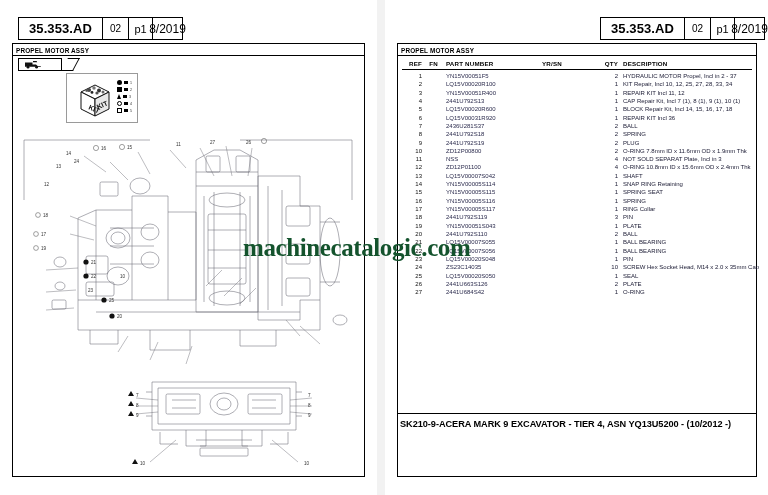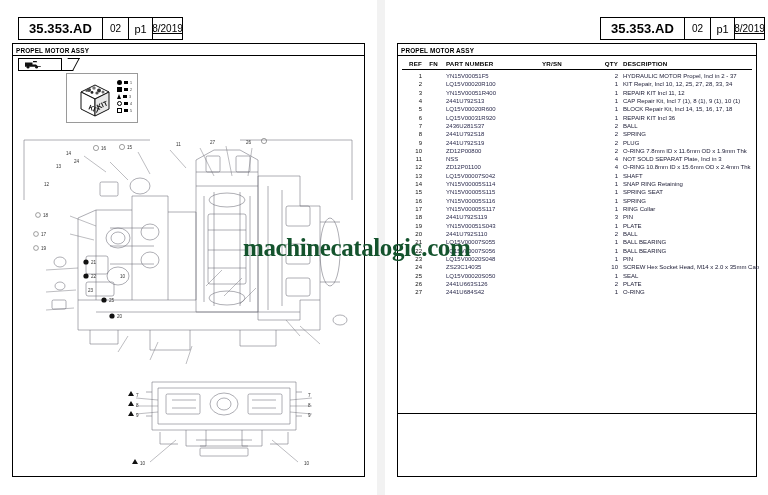--- a/index.html
+++ b/index.html
@@ -26,21 +26,21 @@
   .hdr-row { position: absolute; display: flex; align-items: stretch; height: 23px; }
   .hdr-cell {
     border: 1px solid #000; border-right: none;
     display: flex; align-items: center; justify-content: center;
     background: #fff;
   }
   .hdr-cell:last-child { border-right: 1px solid #000; }
   .hdr-code { width: 84px; font-size: 13px; font-weight: bold; letter-spacing: .1px; }
   .hdr-rev  { width: 26px; font-size: 10px; }
   .hdr-pg   { width: 24px; font-size: 11px; }
-  .hdr-date { width: 31px; font-size: 10px; text-decoration: underline; }
+  .hdr-date { width: 31px; font-size: 12px; }
 
   
   .frame { position: absolute; border: 1px solid #000; background: #fff; }
 
   
   .caption {
     position: absolute; font-size: 6.4px; font-weight: bold;
     letter-spacing: .15px; color: #000; white-space: nowrap;
   }
 
@@ -551,15 +551,16 @@
       <div class="tbl-row">
         <span class="col-ref">27</span>
         <span class="col-fn"></span>
         <span class="col-pn">2441U684S42</span>
         <span class="col-yr"></span>
         <span class="col-qty">1</span>
         <span class="col-desc">O-RING</span>
       </div>
     </div>
 
+  <div class="bottom-title">SK210-9-ACERA MARK 9 EXCAVATOR - TIER 4, ASN YQ13U5200 - (10/2012 -)</div>
 
   <div class="watermark">machinecatalogic.com</div>
 </div>
 
 </body></html>

